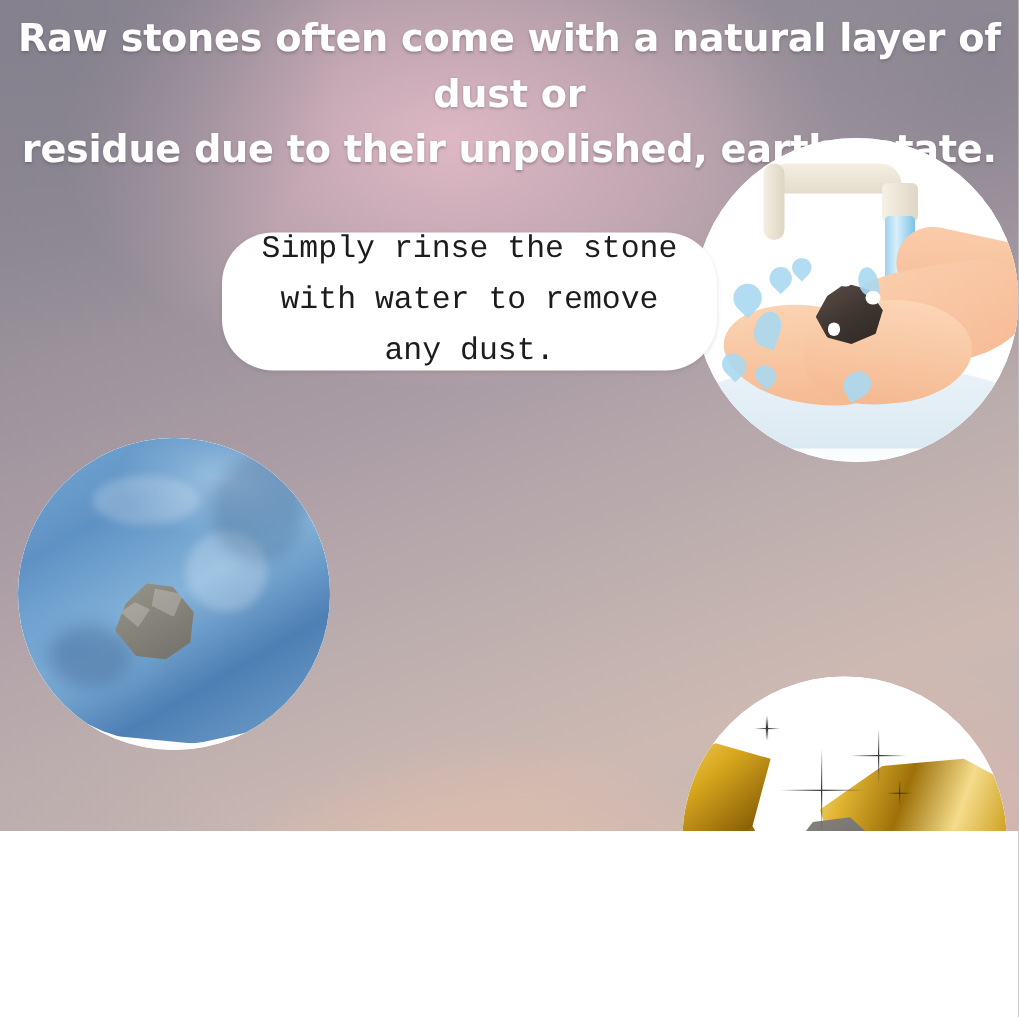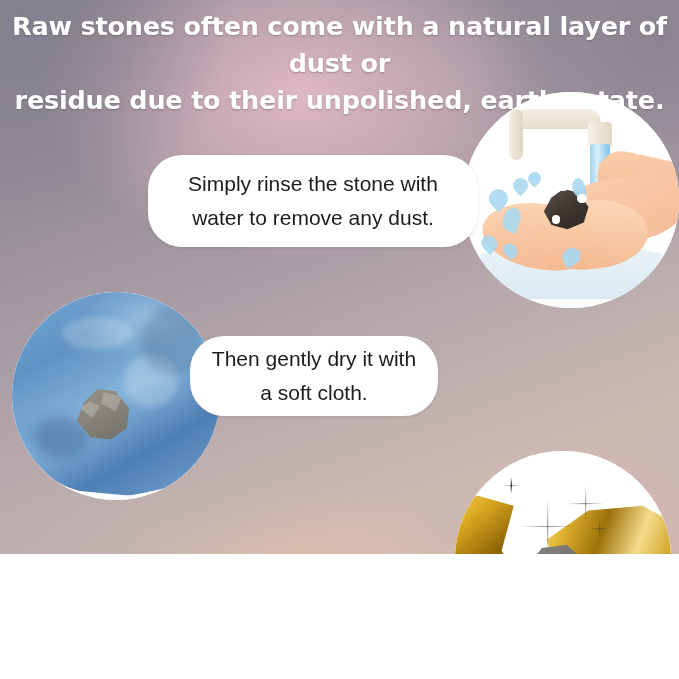--- a/index.html
+++ b/index.html
@@ -134,21 +134,21 @@
       mask-image:linear-gradient(90deg,transparent,#000 46%,#000 54%,transparent);}
   .oil-bubble{position:absolute;border-radius:50%;border:1.2px solid #d7ae3a;
       background:rgba(255,245,205,.5);}
 
   
   .callout{
     position:absolute;background:#ffffff;
     border-radius:34px;
     display:flex;align-items:center;justify-content:center;
     text-align:center;color:#1c1c1c;
-    font-family:Liberation Sans, sans-serif;
+    font-family:Liberation Mono, monospace;
     font-size:21px;line-height:34px;
     box-shadow:0 1px 3px rgba(90,75,80,.18);
     box-sizing:border-box;
   }
   #callout-rinse{left:148px;top:155px;width:330px;height:92px;padding:0 20px;z-index:5;}
   #callout-dry{left:190px;top:336px;width:248px;height:80px;padding:0 16px;z-index:5;}
   #callout-oil{left:103px;top:512px;width:370px;height:118px;padding:0 22px;z-index:5;}
   .callout p{margin:0;}
 </style>
 </head>
@@ -228,18 +228,15 @@
       <div class="oil-bubble" style="left:76%;top:66%;width:5%;height:5%;"></div>
       <div class="oil-bubble" style="left:82%;top:72%;width:3.5%;height:3.5%;"></div>
       <div class="oil-bubble" style="left:44%;top:89%;width:4%;height:4%;"></div>
     </div>
   </div>
 
   <div class="callout" id="callout-rinse">
     <p>Simply rinse the stone with water to remove any dust.</p>
   </div>
 
-  <div class="callout" id="callout-dry">
-    <p>Then gently dry it with a soft cloth.</p>
-  </div>
 
 
 </div>
 
 </body></html>

